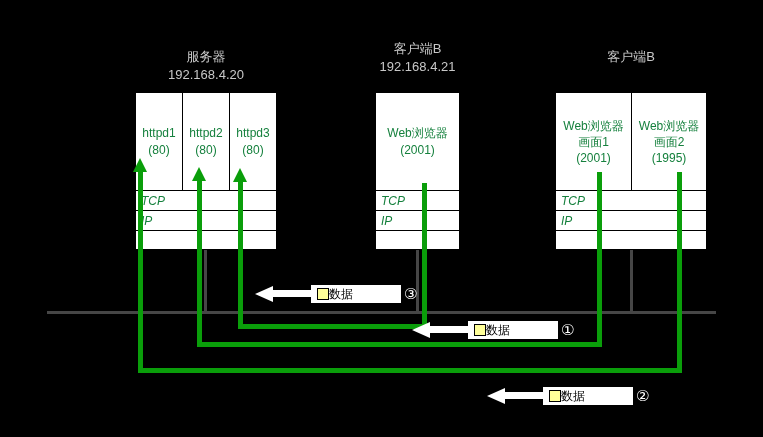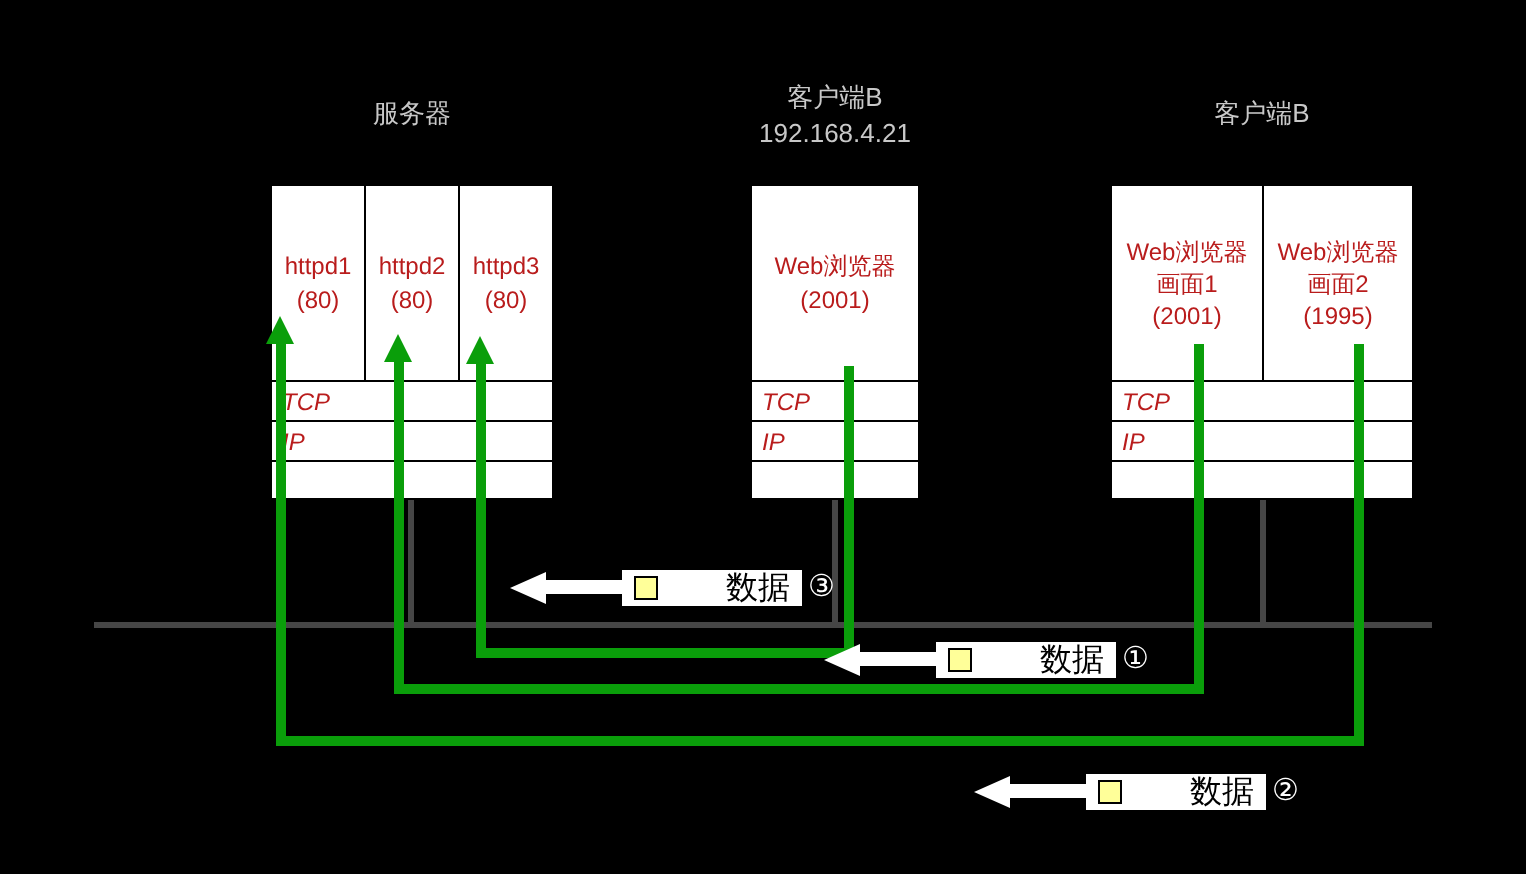--- a/index.html
+++ b/index.html
@@ -9,45 +9,46 @@
     font-family:"Liberation Sans","DejaVu Sans",sans-serif;
     overflow:hidden;
   }
   .abs { position:absolute; }
   .machine-title { color:var(--title-text,#c8c8c8); font-size:13px; text-align:center; line-height:18px; z-index:2; }
   .box {
     background:var(--box-fill,#ffffff);
     border:1px solid var(--box-border,#000000);
     box-sizing:border-box;
     display:flex; flex-direction:column;
-    color:#b91c1c; font-size:12px; z-index:2;
+    color:#15803d; font-size:12px; z-index:2;
   }
   .cols { display:flex; flex:0 0 97px; }
   .col { display:flex; flex-direction:column; align-items:center; justify-content:center; text-align:center; line-height:17px; }
   .col.tight { line-height:16px; }
   .col + .col { border-left:1px solid var(--box-border,#000); }
   .layer { border-top:1px solid var(--box-border,#000); flex:0 0 20px; height:20px; line-height:20px; padding-left:5px; box-sizing:border-box;font-style:italic; }
   .bstrip { border-top:1px solid var(--box-border,#000); flex:1; }
   .gline { background:var(--green,#0a9e0a); z-index:3; }
   .garrow { width:0; height:0; border-left:7px solid transparent; border-right:7px solid transparent; border-bottom:14px solid var(--green,#0a9e0a); z-index:3; }
   .gray { background:var(--bus,#464646); z-index:1; }
   .whead { width:0; height:0; border-top:8px solid transparent; border-bottom:8px solid transparent; border-right:18px solid var(--arrow-white,#ffffff); z-index:4; }
   .wshaft { height:7px; background:var(--arrow-white,#ffffff); z-index:4; }
   .pbox { background:var(--packet-fill,#ffffff); height:18px; display:flex; align-items:center; padding:0 6px; box-sizing:border-box; z-index:4; }
   .ysq { width:12px; height:12px; flex:0 0 12px; background:var(--packet-yellow,#ffff99); border:1px solid #000; box-sizing:border-box; }
-  .plabel { flex:1; text-align:right; font-size:16px; color:#000; }
+  .plabel { flex:1; text-align:left; font-size:12px; color:#000; }
   .pnum { color:#fff; font-size:15px; line-height:16px; z-index:4; }
 </style>
 </head>
 <body>
 
 <div class="stage">
 
   <div class="abs machine-title" style="left:135px;top:48px;width:142px;">
     <div>服务器</div>
+    <div>192.168.4.20</div>
   </div>
   <div class="abs machine-title" style="left:375px;top:40px;width:85px;">
     <div>客户端B</div>
     <div>192.168.4.21</div>
   </div>
   <div class="abs machine-title" style="left:555px;top:48px;width:152px;">
     <div>客户端B</div>
   </div>
 
   <div class="abs gray" style="left:47px;top:311px;width:669px;height:3px;"></div>

